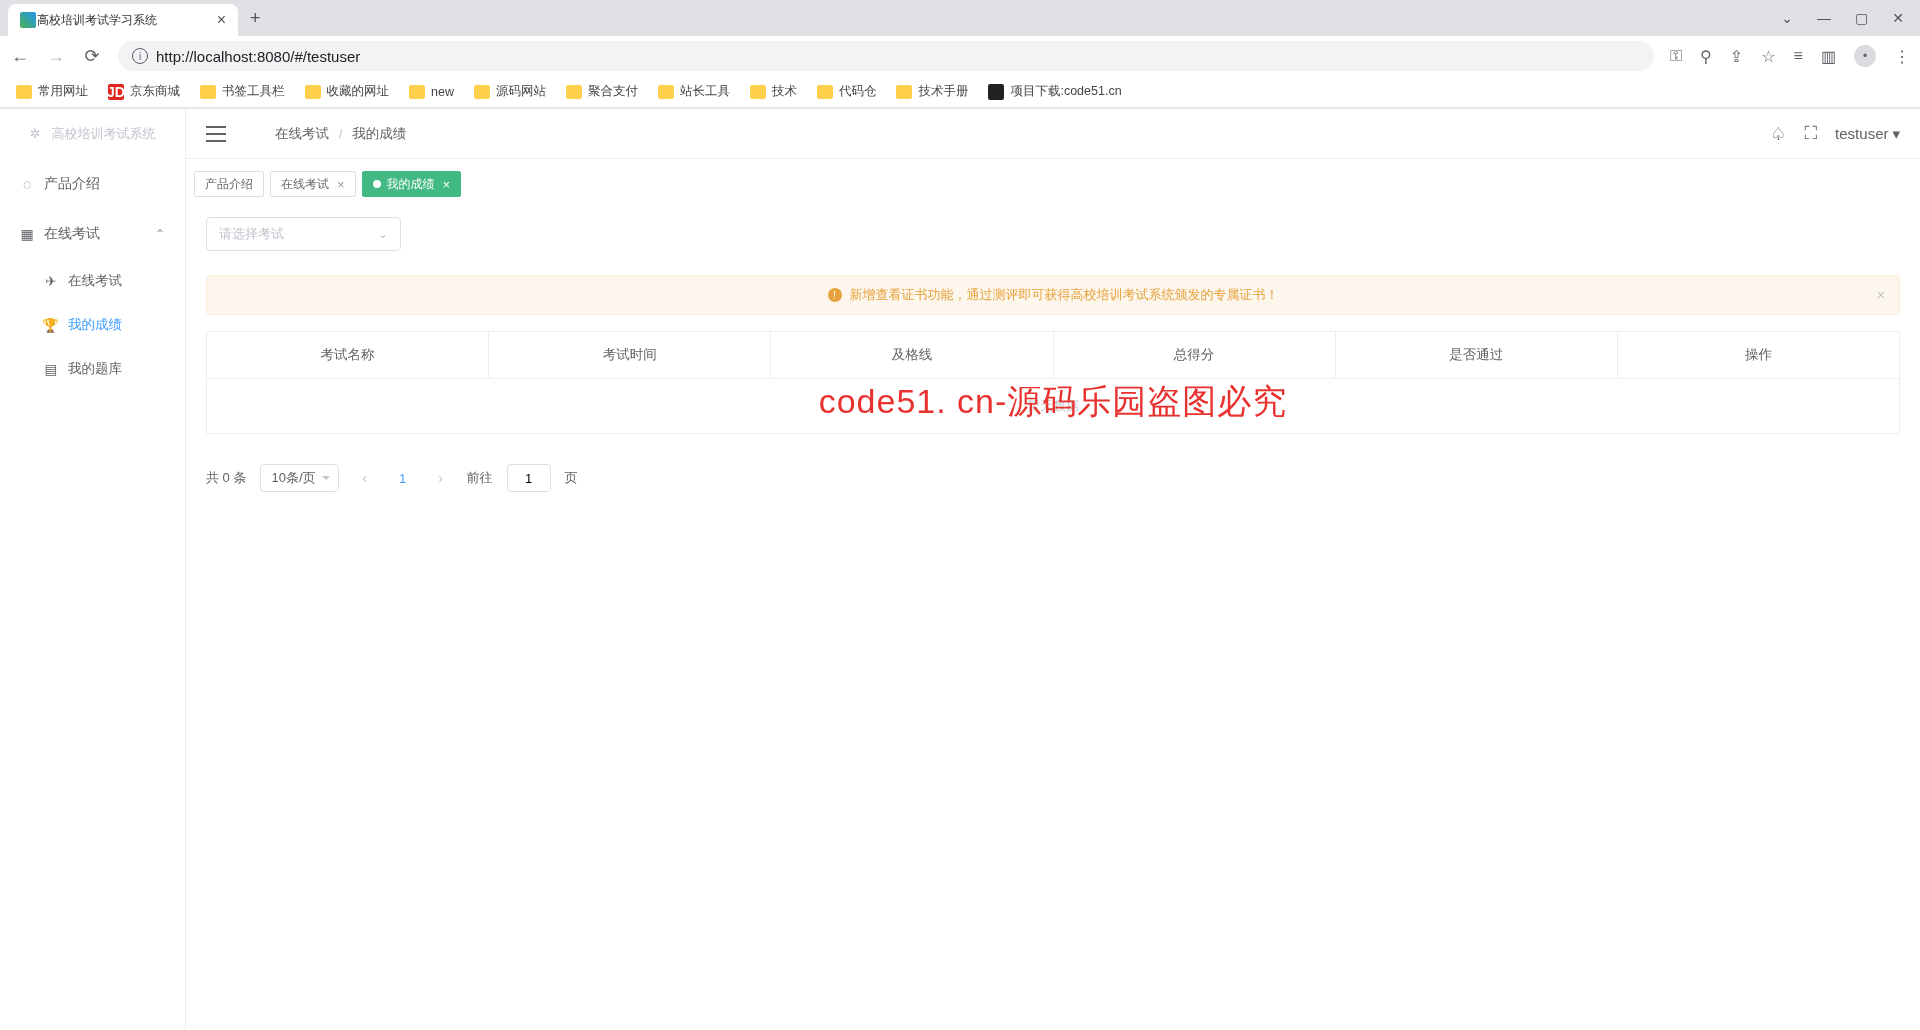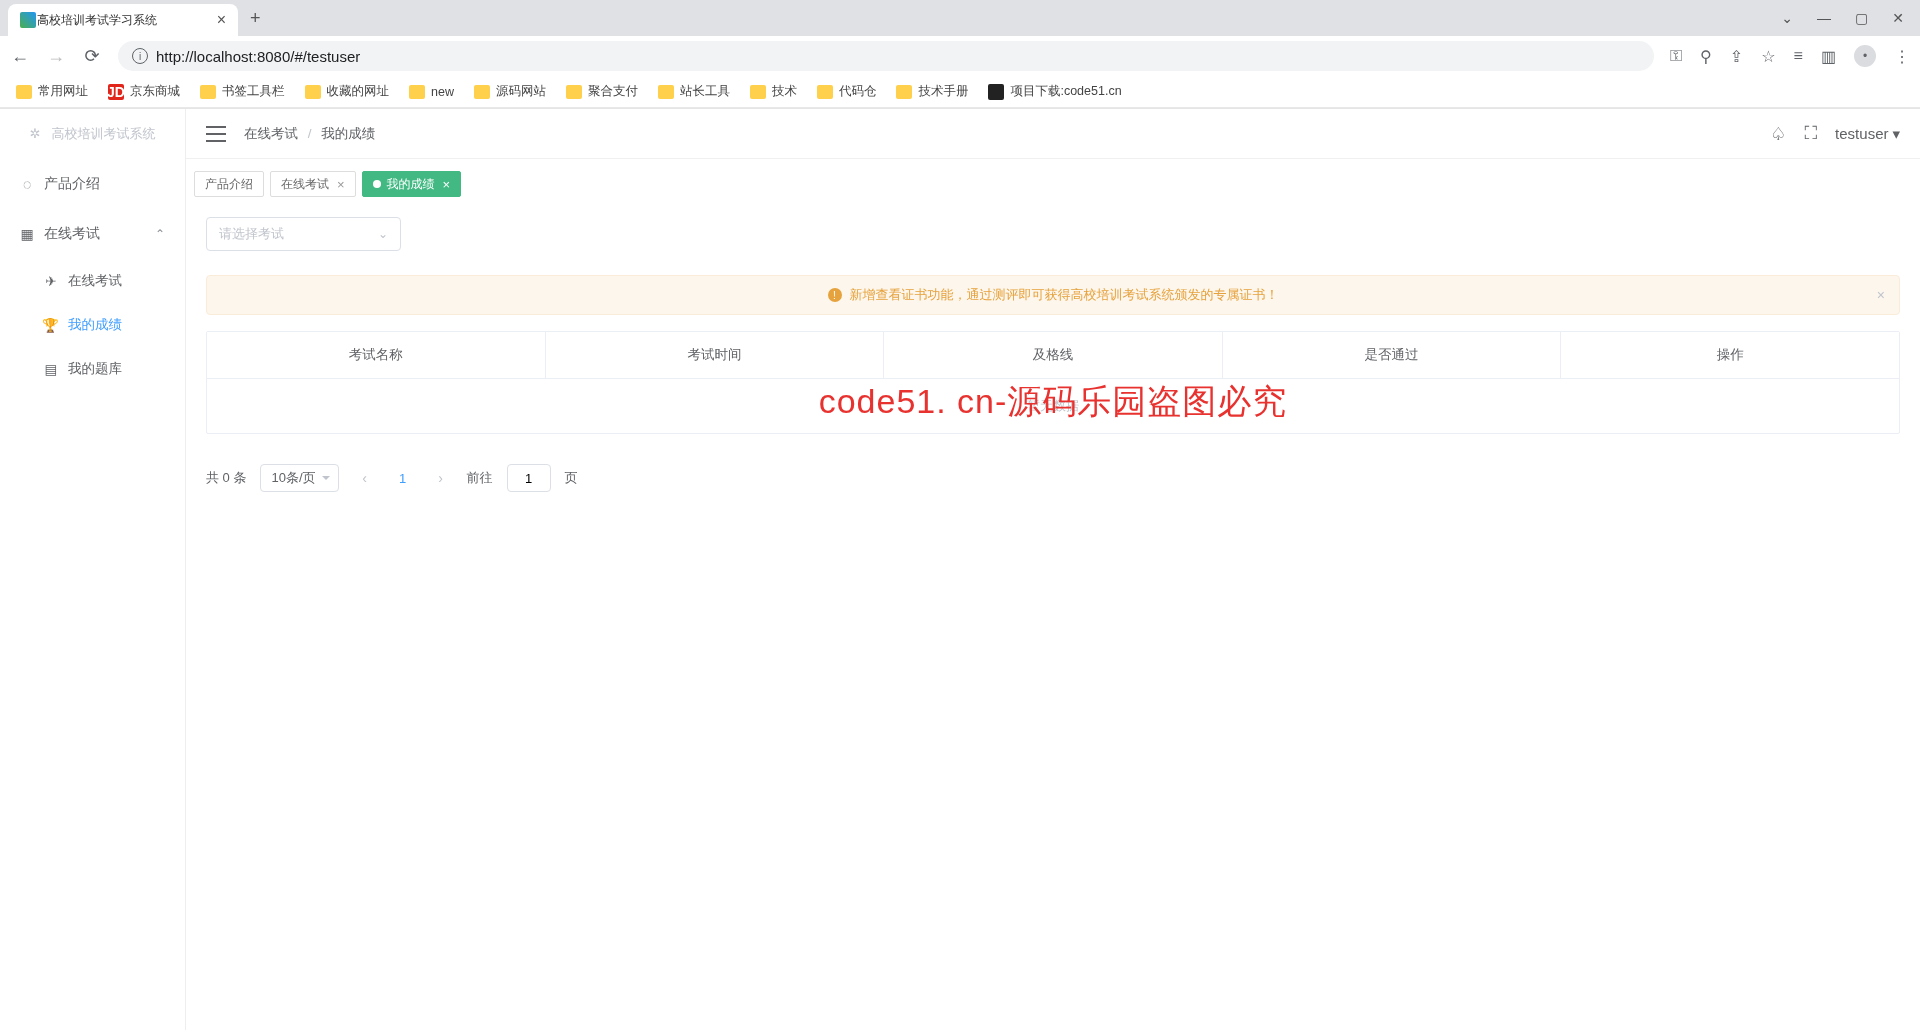--- a/index.html
+++ b/index.html
@@ -35,21 +35,21 @@
 .sidebar { width:186px; background:#fff; border-right:1px solid #eee; }
 .sb-logo { height:50px; display:flex; align-items:center; justify-content:center; color:#c0c4cc; font-size:13px; gap:6px; }
 .sb-logo-icon { width:16px; height:16px; }
 .sb-item { display:flex; align-items:center; gap:10px; padding:0 20px; height:50px; color:#606266; font-size:14px; cursor:pointer; }
 .sb-item .arrow { margin-left:auto; font-size:12px; color:#909399; }
 .sb-sub { display:flex; align-items:center; gap:10px; padding-left:44px; height:44px; color:#606266; font-size:13.5px; cursor:pointer; }
 .sb-sub.active { color:#409eff; }
 .sb-icon { width:14px; height:14px; display:inline-flex; align-items:center; justify-content:center; }
 
 .main { flex:1; display:flex; flex-direction:column; background:#fff; }
-.topbar { height:50px; display:flex; align-items:center; padding:0 20px; border-bottom:1px solid #f0f0f0; }
+.topbar { height:50px; display:flex; align-items:center; padding:0 20px; border-bottom:1px solid #f0f0f0;gap:31px; }
 .hamb { width:20px; height:16px; display:flex; flex-direction:column; justify-content:space-between; cursor:pointer; margin-right:18px; }
 .hamb span { height:2px; background:#606266; }
 .crumb { color:#606266; font-size:13.5px; }
 .crumb .sep { margin:0 6px; color:#c0c4cc; }
 .topbar-right { margin-left:auto; display:flex; align-items:center; gap:18px; color:#606266; }
 .tr-icon { font-size:18px; cursor:pointer; }
 .user { display:flex; align-items:center; gap:4px; font-size:15px; cursor:pointer; }
 
 .tabs-row { display:flex; align-items:center; padding:10px 8px 0 8px; height:40px; gap:6px; }
 .page-tab { display:flex; align-items:center; gap:6px; border:1px solid #ddd; background:#fff; color:#666; font-size:12px; height:26px; padding:0 10px; cursor:pointer; border-radius:2px; }
@@ -246,20 +246,21 @@
         <span class="warn-i">!</span>
         <span>新增查看证书功能，通过测评即可获得高校培训考试系统颁发的专属证书！</span>
         <span class="close">×</span>
       </div>
 
       <div class="table">
         <div class="thead">
           <div class="th">考试名称</div>
           <div class="th">考试时间</div>
           <div class="th">及格线</div>
+          <div class="th">总得分</div>
           <div class="th">是否通过</div>
           <div class="th">操作</div>
         </div>
         <div class="tbody-empty">暂无数据</div>
       </div>
 
       <div class="watermark">code51. cn-源码乐园盗图必究</div>
 
       <div class="pager">
         <span>共 0 条</span>

